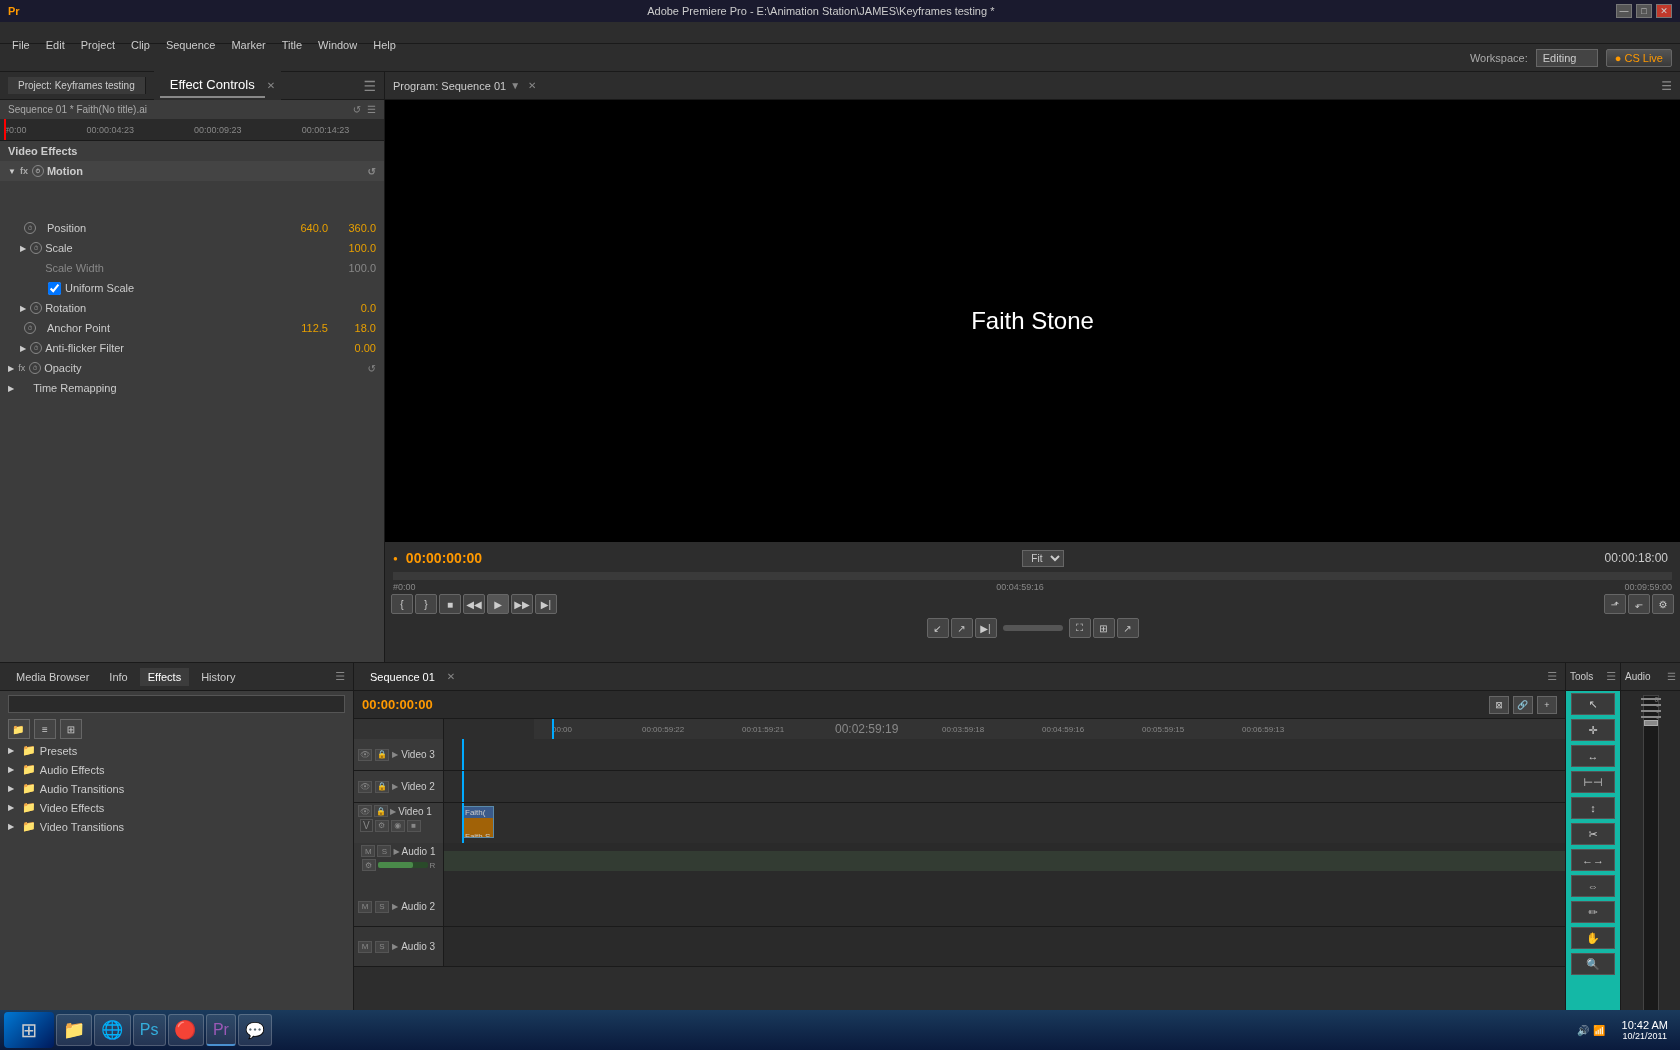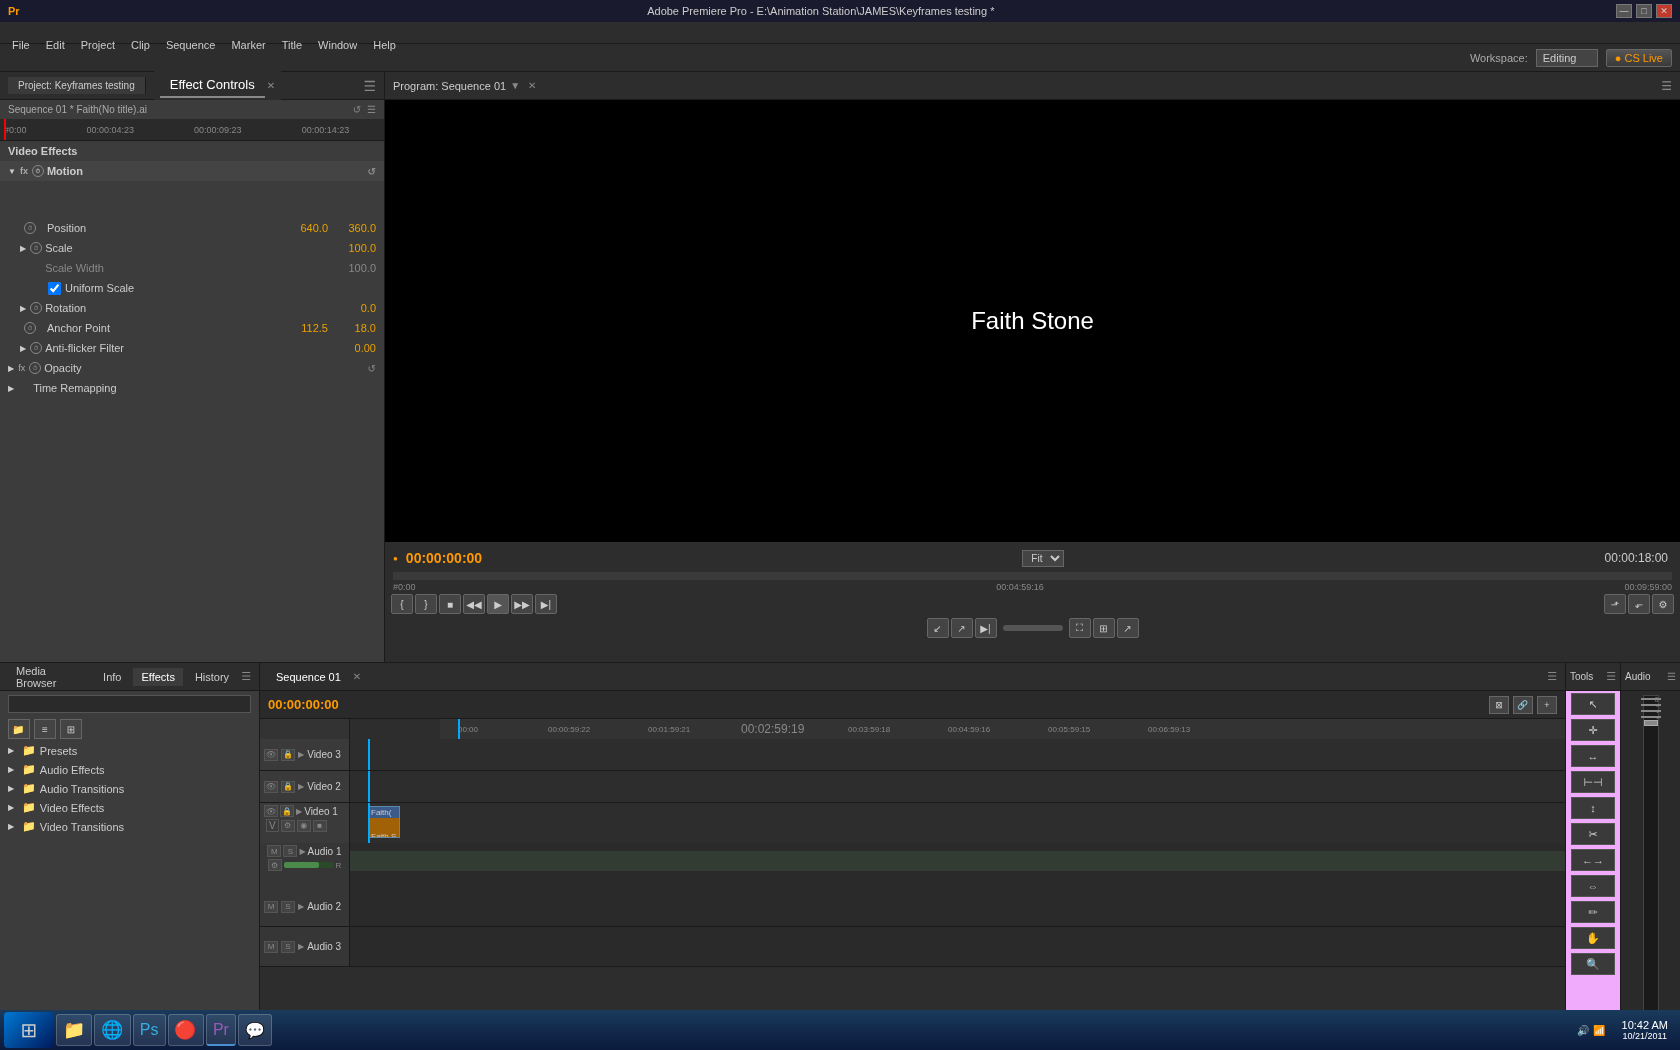--- a/index.html
+++ b/index.html
@@ -51,21 +51,21 @@
     #program-monitor-header { background: #2d2d2d; height: 28px; display: flex; align-items: center; padding: 0 8px; border-bottom: 1px solid #1a1a1a; gap: 4px; }
     #program-monitor-display { flex: 1; background: #000; display: flex; align-items: center; justify-content: center; }
     .program-title-text { color: #fff; font-size: 24px; font-family: Arial, sans-serif; }
     #program-monitor-bottom { background: #2d2d2d; height: 120px; display: flex; flex-direction: column; padding: 4px; }
     .monitor-timecode { color: #f90; font-size: 14px; font-weight: bold; padding: 2px 4px; }
     .monitor-timecode-right { color: #ccc; font-size: 12px; padding: 2px 4px; text-align: right; }
     .monitor-btn { background: #444; border: 1px solid #666; color: #ccc; width: 22px; height: 20px; cursor: pointer; display: flex; align-items: center; justify-content: center; font-size: 10px; border-radius: 2px; }
     .fit-select { background: #444; border: 1px solid #666; color: #ccc; padding: 1px 4px; font-size: 10px; }
 
     
-    #effects-panel { width: 260px; background: #3c3c3c; border-right: 1px solid #1a1a1a; border-top: 1px solid #1a1a1a; display: flex; flex-direction: column; }
+    #effects-panel { width: 354px; background: #3c3c3c; border-right: 1px solid #1a1a1a; border-top: 1px solid #1a1a1a; display: flex; flex-direction: column; }
     #effects-panel-header { background: #2d2d2d; height: 28px; display: flex; align-items: center; padding: 0 8px; border-bottom: 1px solid #1a1a1a; gap: 4px; }
     .effects-tab { padding: 3px 8px; font-size: 11px; cursor: pointer; color: #ccc; }
     .effects-tab.active { color: #fff; background: #3c3c3c; }
     #effects-search { padding: 4px 8px; }
     #effects-search input { width: 100%; background: #2a2a2a; border: 1px solid #555; color: #ccc; padding: 2px 6px; font-size: 11px; }
     #effects-toolbar { display: flex; align-items: center; gap: 4px; padding: 2px 8px; }
     .effects-toolbar-btn { background: #444; border: 1px solid #666; color: #ccc; width: 22px; height: 20px; cursor: pointer; display: flex; align-items: center; justify-content: center; font-size: 10px; }
     #effects-list { flex: 1; overflow-y: auto; }
     .effects-folder { padding: 3px 8px; cursor: pointer; display: flex; align-items: center; gap: 4px; color: #ccc; font-size: 11px; }
     .folder-icon { color: #c8a040; font-size: 11px; }
@@ -89,21 +89,21 @@
     .audio-track-row { display: flex; height: 40px; border-bottom: 1px solid #1a1a1a; }
     .audio-track-header { width: 90px; background: #363636; display: flex; align-items: center; padding: 0 4px; gap: 3px; font-size: 10px; color: #ccc; border-right: 1px solid #1a1a1a; flex-shrink: 0; }
     .audio-track-content { flex: 1; background: #2a2a2a; position: relative; }
     .audio-waveform { position: absolute; left: 0; right: 0; top: 8px; height: 20px; background: #3a4a3a; opacity: 0.6; }
     #timeline-scrollbar { height: 14px; background: #2a2a2a; border-top: 1px solid #1a1a1a; display: flex; align-items: center; }
     .scroll-btn { background: #444; border: 1px solid #555; width: 14px; height: 14px; cursor: pointer; display: flex; align-items: center; justify-content: center; font-size: 8px; color: #888; }
     .scroll-track { flex: 1; background: #333; height: 8px; margin: 0 2px; border-radius: 4px; }
     .scroll-thumb { background: #666; height: 8px; width: 20%; border-radius: 4px; }
 
     
-    #tools-panel { width: 55px; background: #f0abfc; border-left: 1px solid #1a1a1a; border-top: 1px solid #1a1a1a; display: flex; flex-direction: column; }
+    #tools-panel { width: 55px; background: #14b8a6; border-left: 1px solid #1a1a1a; border-top: 1px solid #1a1a1a; display: flex; flex-direction: column; }
     #tools-header { background: #2d2d2d; height: 28px; display: flex; align-items: center; padding: 0 4px; border-bottom: 1px solid #1a1a1a; font-size: 11px; color: #ccc; }
     .tool-btn { width: 44px; height: 22px; background: #3a3a3a; border: 1px solid #555; margin: 2px auto; cursor: pointer; display: flex; align-items: center; justify-content: center; font-size: 11px; color: #ccc; }
 
     
     #audio-strip { width: 60px; background: #2a2a2a; border-left: 1px solid #1a1a1a; border-top: 1px solid #1a1a1a; display: flex; flex-direction: column; }
     #audio-strip-header { background: #2d2d2d; height: 28px; display: flex; align-items: center; padding: 0 4px; border-bottom: 1px solid #1a1a1a; font-size: 10px; color: #ccc; }
     .audio-fader { flex: 1; display: flex; align-items: center; justify-content: center; padding: 4px; }
     .fader-bar { width: 16px; background: #1a1a1a; height: 100%; border: 1px solid #444; position: relative; display: flex; flex-direction: column; align-items: center; }
     .fader-mark { width: 20px; height: 2px; background: #888; margin: 2px 0; font-size: 7px; color: #888; display: flex; align-items: center; justify-content: flex-end; padding-right: 2px; }
     .fader-handle { width: 14px; height: 6px; background: #888; border: 1px solid #aaa; cursor: pointer; }

